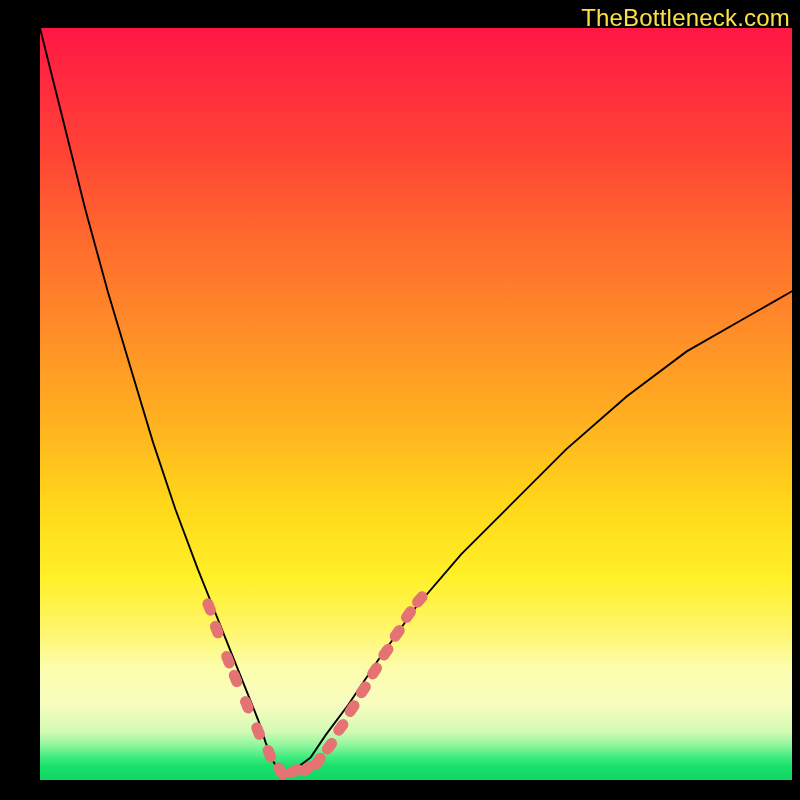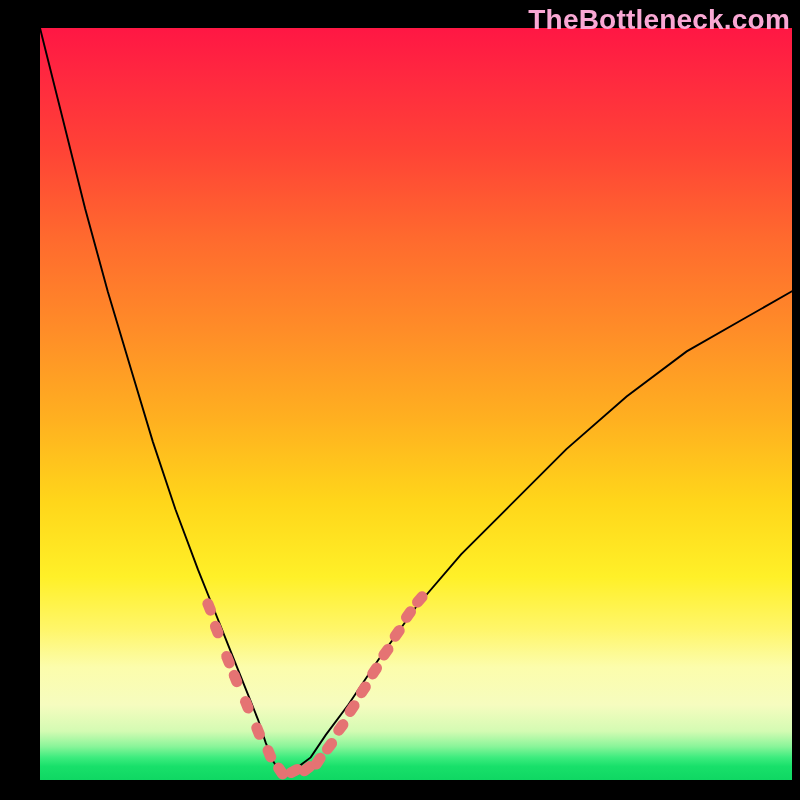--- a/index.html
+++ b/index.html
@@ -14,23 +14,23 @@
   .frame {
     position: relative;
     width: 800px;
     height: 800px;
     background: #000;
   }
   .watermark {
     position: absolute;
     top: 4px;
     right: 10px;
-    font-size: 28px;
-    font-weight: 700;
-    color: #f9a8d4;
+    font-size: 24px;
+    font-weight: 400;
+    color: #fde047;
     letter-spacing: 0.2px;
     z-index: 50;
   }
   .plot-area {
     position: absolute;
     left: 40px;
     top: 28px;
     width: 752px;
     height: 752px;
     overflow: hidden;

